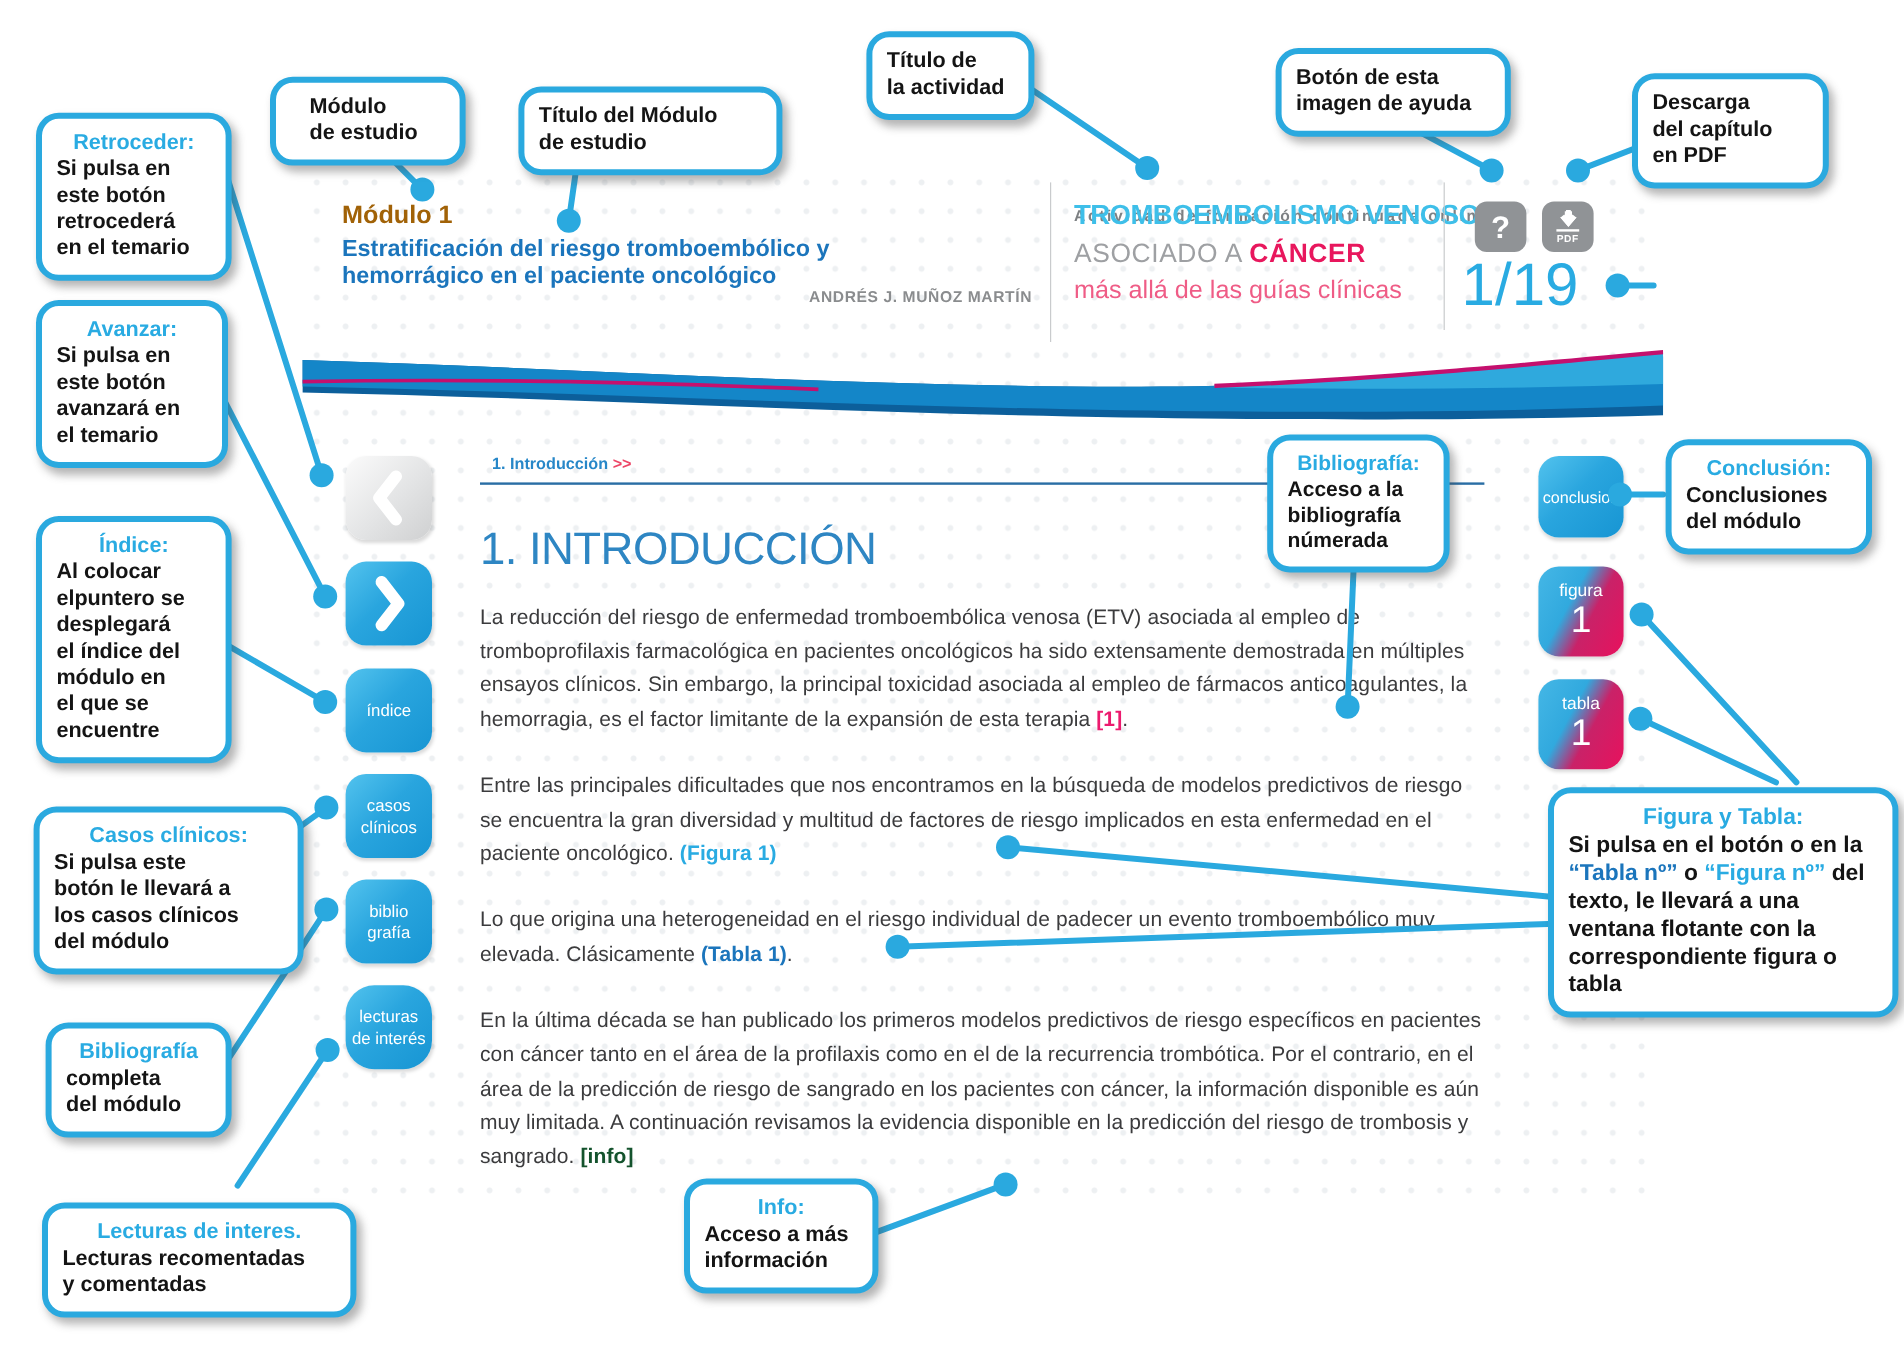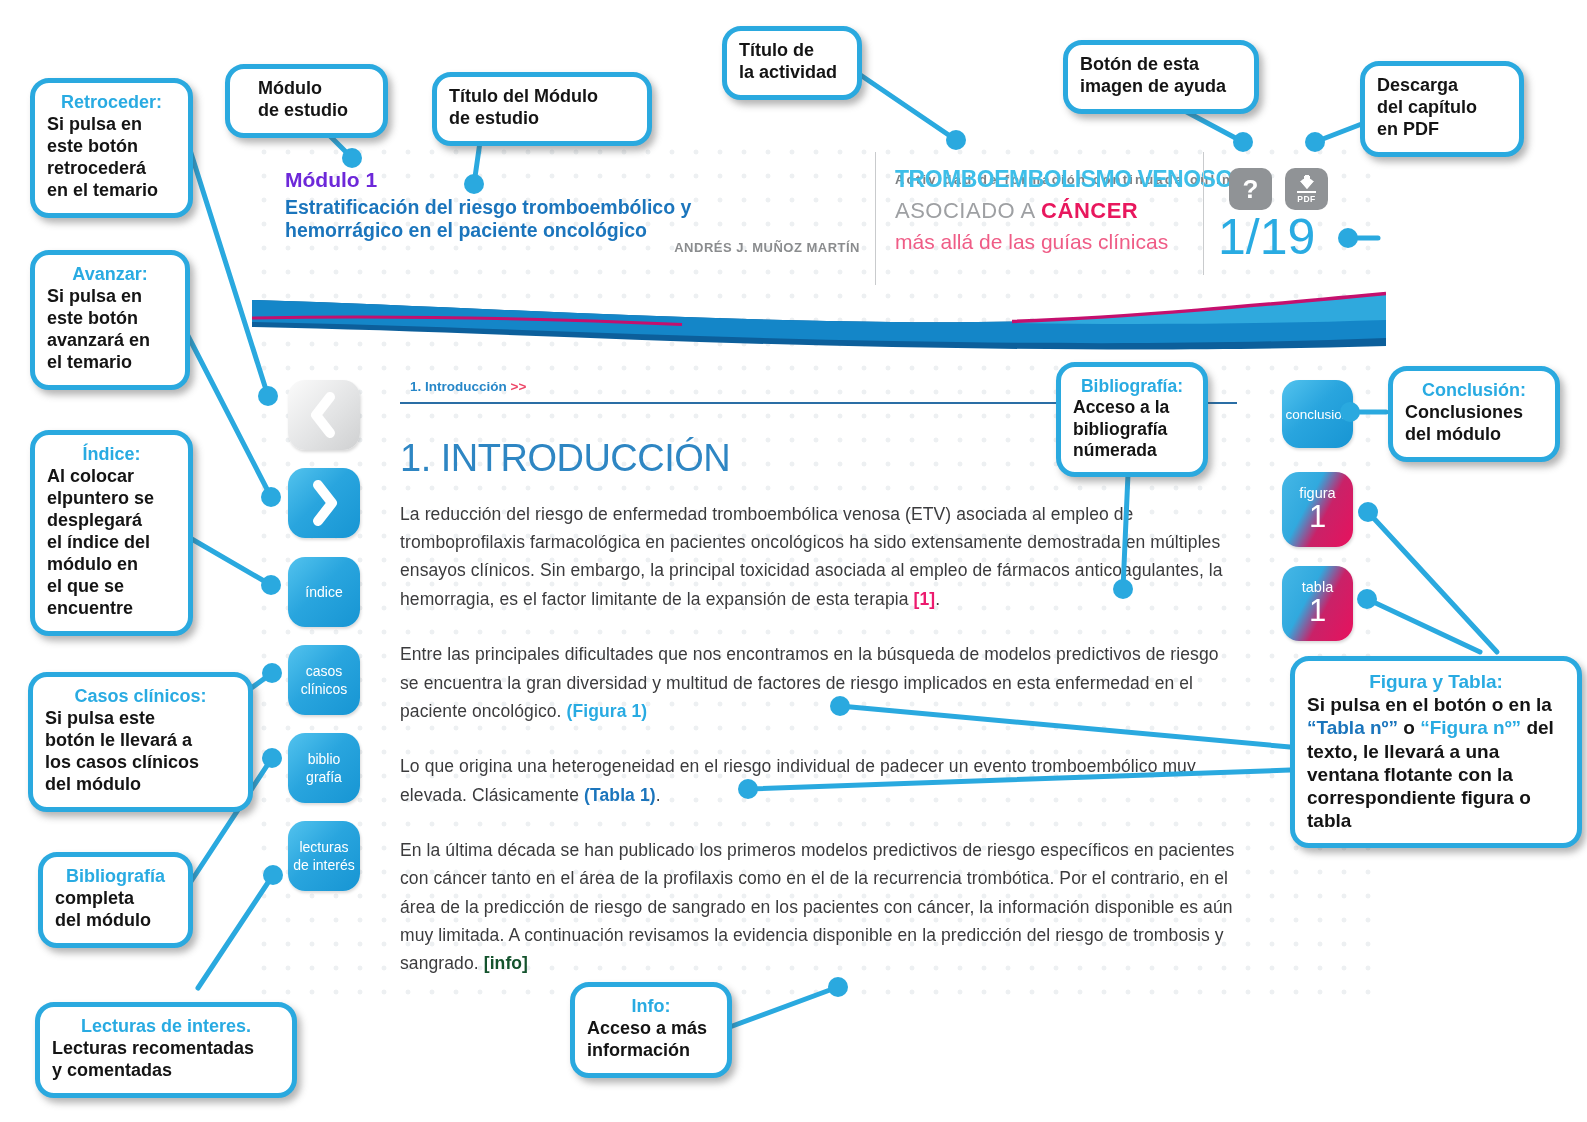--- a/index.html
+++ b/index.html
@@ -4,21 +4,21 @@
 <style>
   html,body{margin:0;padding:0;background:#fff;}
   .canvas{position:relative;width:1587px;height:1122px;background:#fff;overflow:hidden;
           font-family:"Liberation Sans",sans-serif;}
   
   .dots{position:absolute;left:252px;top:140px;width:1135px;height:868px;z-index:1;
         background-image:radial-gradient(#dfe3e7 2.1px,transparent 2.8px);
         background-size:24px 24px;opacity:.55;}
 
   
-  .module-label{position:absolute;left:285px;top:168px;font-size:21px;font-weight:bold;color:#6d28d9;z-index:10;}
+  .module-label{position:absolute;left:285px;top:168px;font-size:21px;font-weight:bold;color:#a16207;z-index:10;}
   .module-title{position:absolute;left:285px;top:196px;width:600px;font-size:19.5px;font-weight:bold;
                 color:#1B75BC;line-height:1.2;z-index:10;white-space:pre-line;}
   .author{position:absolute;left:560px;top:240px;width:300px;text-align:right;font-size:13px;
           font-weight:bold;color:#8A8C8E;letter-spacing:.5px;z-index:10;}
   .vdiv{position:absolute;width:1px;background:#c9cbcd;z-index:10;}
   .kicker{position:absolute;left:895px;top:148px;font-size:13px;font-weight:bold;color:#7D8083;
           letter-spacing:2.2px;z-index:10;margin-top:24px;}
   .act-title{position:absolute;left:895px;top:166px;font-size:23px;font-weight:bold;color:#3EBFE9;
              letter-spacing:-.5px;z-index:10;}
   .act-line2{position:absolute;left:895px;top:198px;font-size:22px;color:#9EA0A3;z-index:10;letter-spacing:.5px;}
@@ -125,21 +125,21 @@
     <span class="nav-label">índice</span>
   </div>
   <div class="sq" style="top:645px;">
     <span class="nav-label">casos
 clínicos</span>
   </div>
   <div class="sq" style="top:733px;">
     <span class="nav-label">biblio
 grafía</span>
   </div>
-  <div class="sq" style="top:821px;">
+  <div class="sq" style="top:821px;border-radius:24px;">
     <span class="nav-label">lecturas
 de interés</span>
   </div>
 
   <div class="rsq blue" style="top:380px;height:68px;font-size:13.5px;">
     <span>conclusion</span>
   </div>
   <div class="rsq figtab" style="top:472px;height:75px;">
     <span class="ft-word">figura</span>
     <span class="ft-num">1</span>
@@ -235,21 +235,21 @@
     <g>
         <line x1="748" y1="789" x2="1290" y2="770"></line>
         <circle cx="748" cy="789" r="10" stroke="none"></circle>
       </g>
     <g>
         <line x1="727" y1="1028" x2="838" y2="987"></line>
         <circle cx="838" cy="987" r="10" stroke="none"></circle>
       </g>
   </svg>
 
-  <div class="callout" style="left:30px;top:78px;width:163px;">
+  <div class="callout" style="left:30px;top:94px;width:163px;">
     <div class="co-title">Retroceder:</div>
     <div class="co-body">Si pulsa en
 este botón
 retrocederá
 en el temario</div>
   </div>
   <div class="callout" style="left:225px;top:64px;width:163px;padding-left:28px;">
     <div class="co-body">Módulo
 de estudio</div>
   </div>

